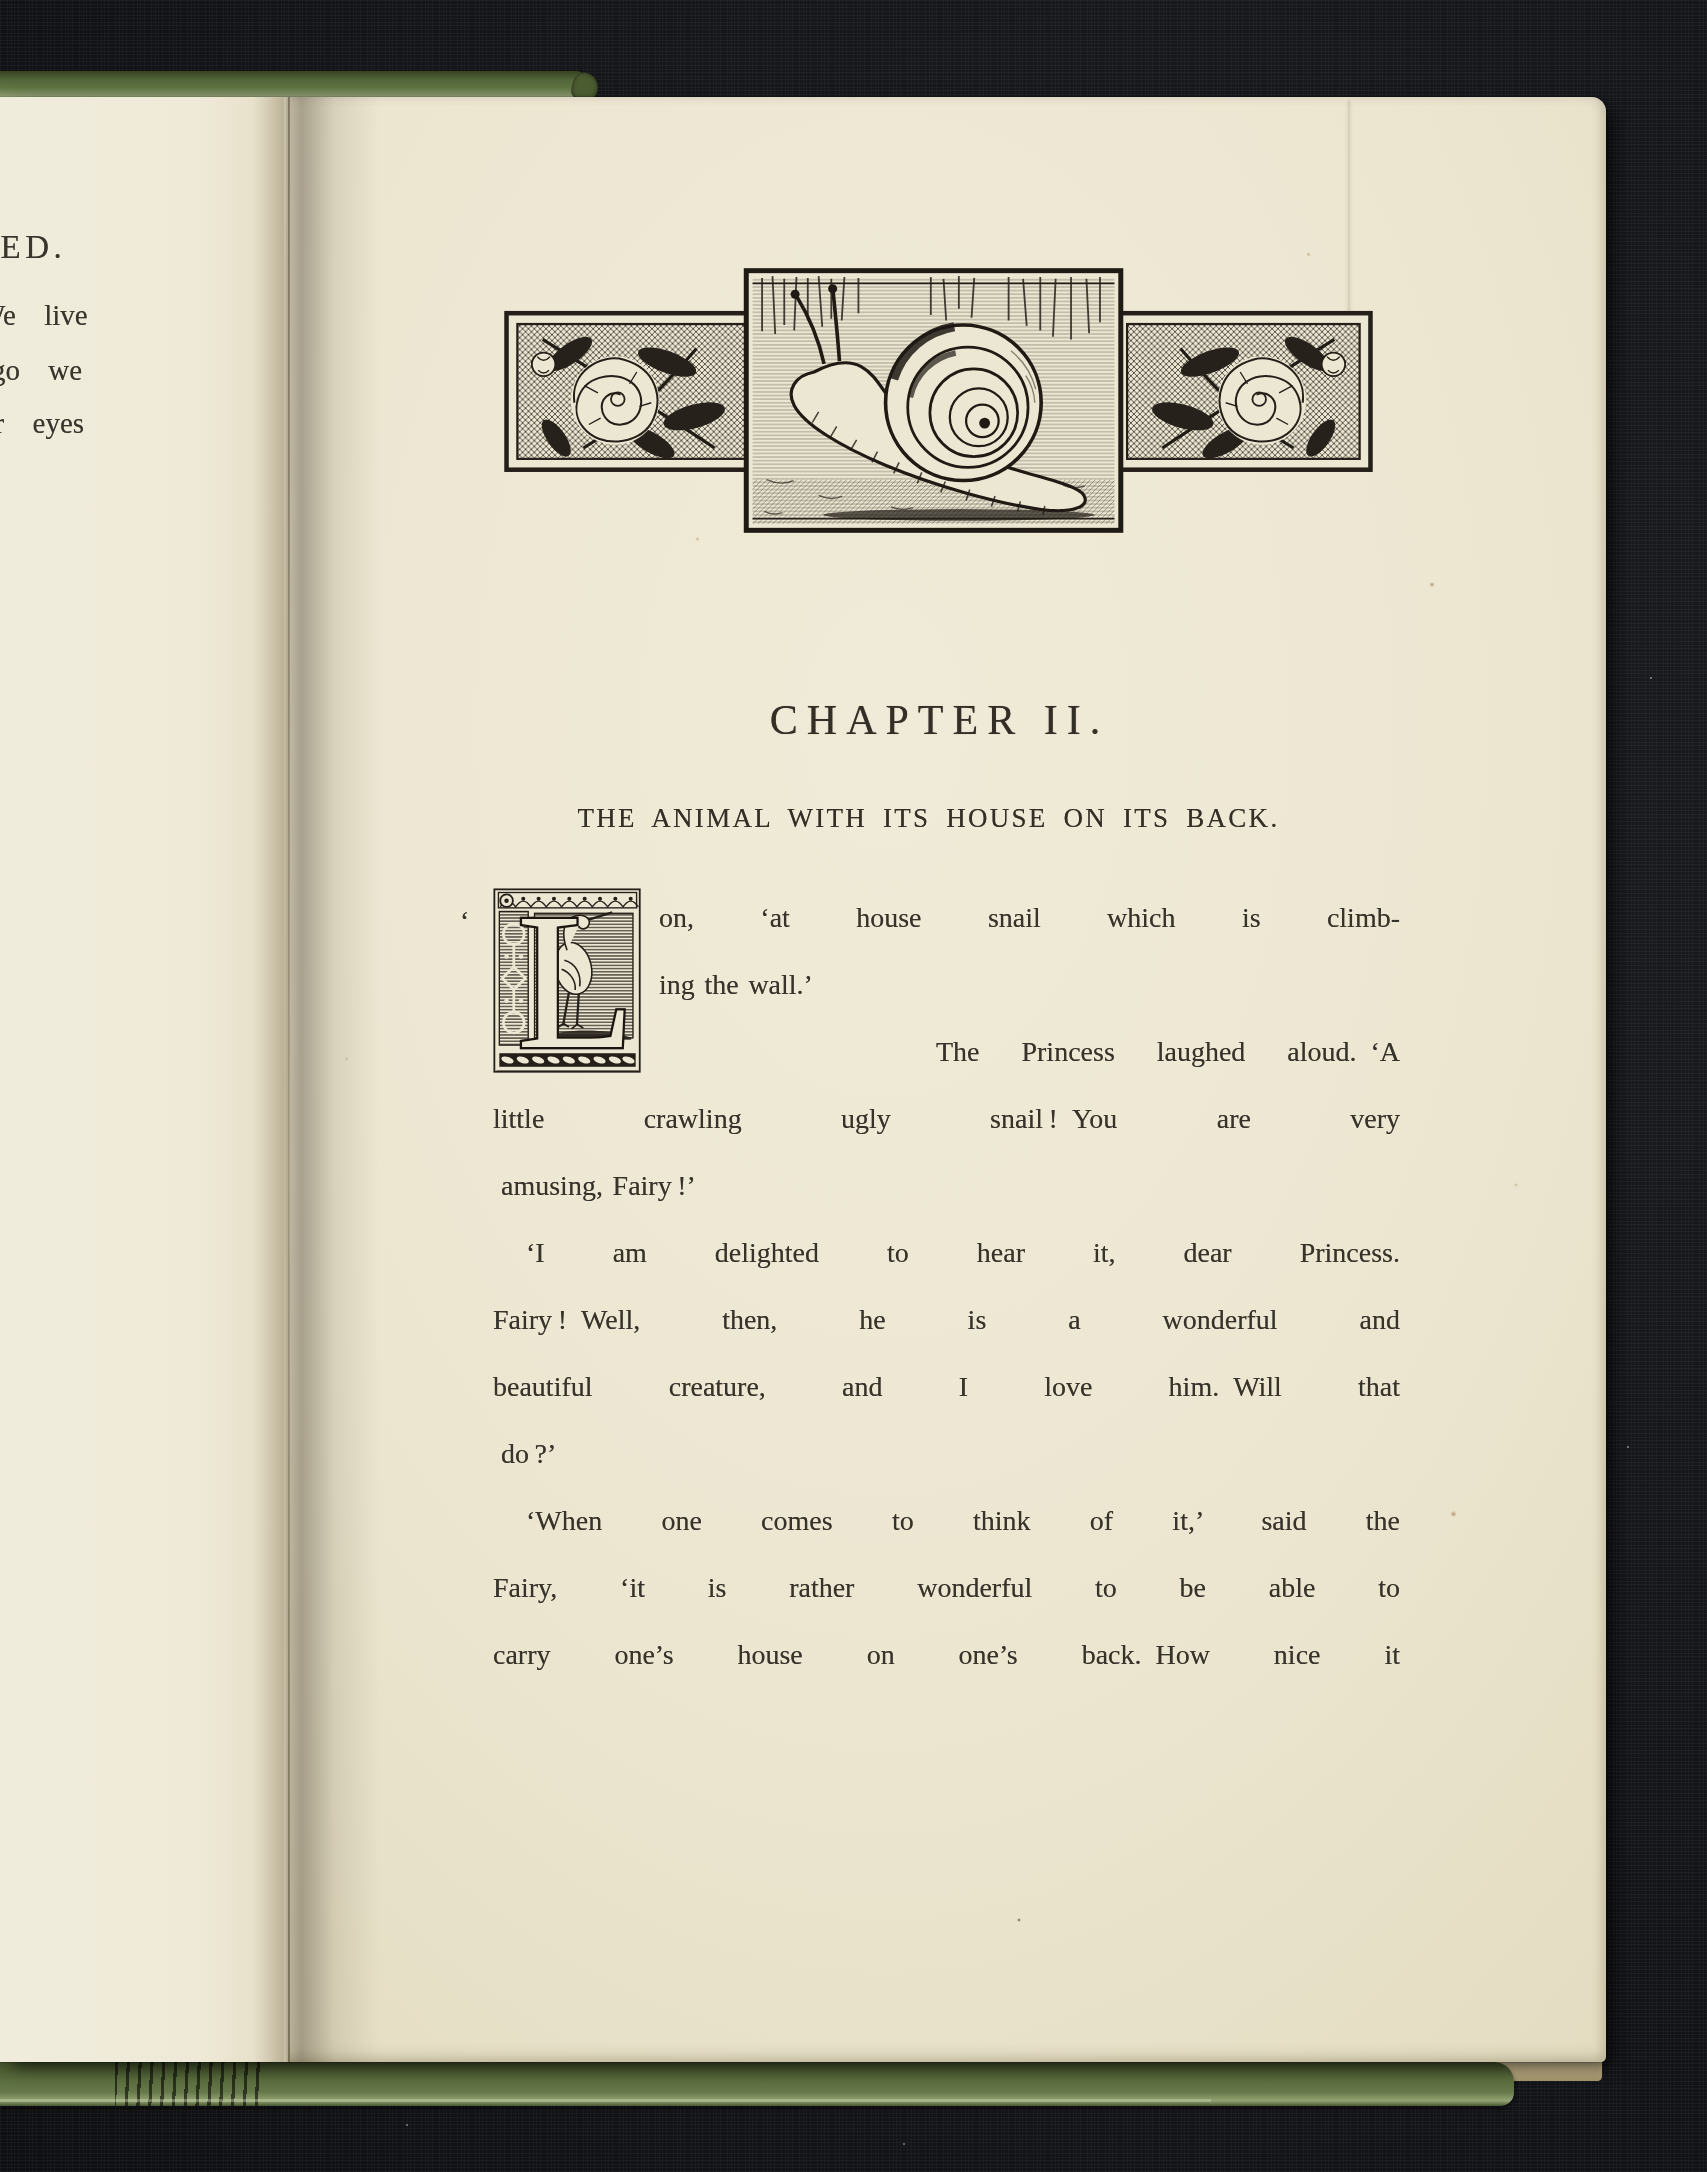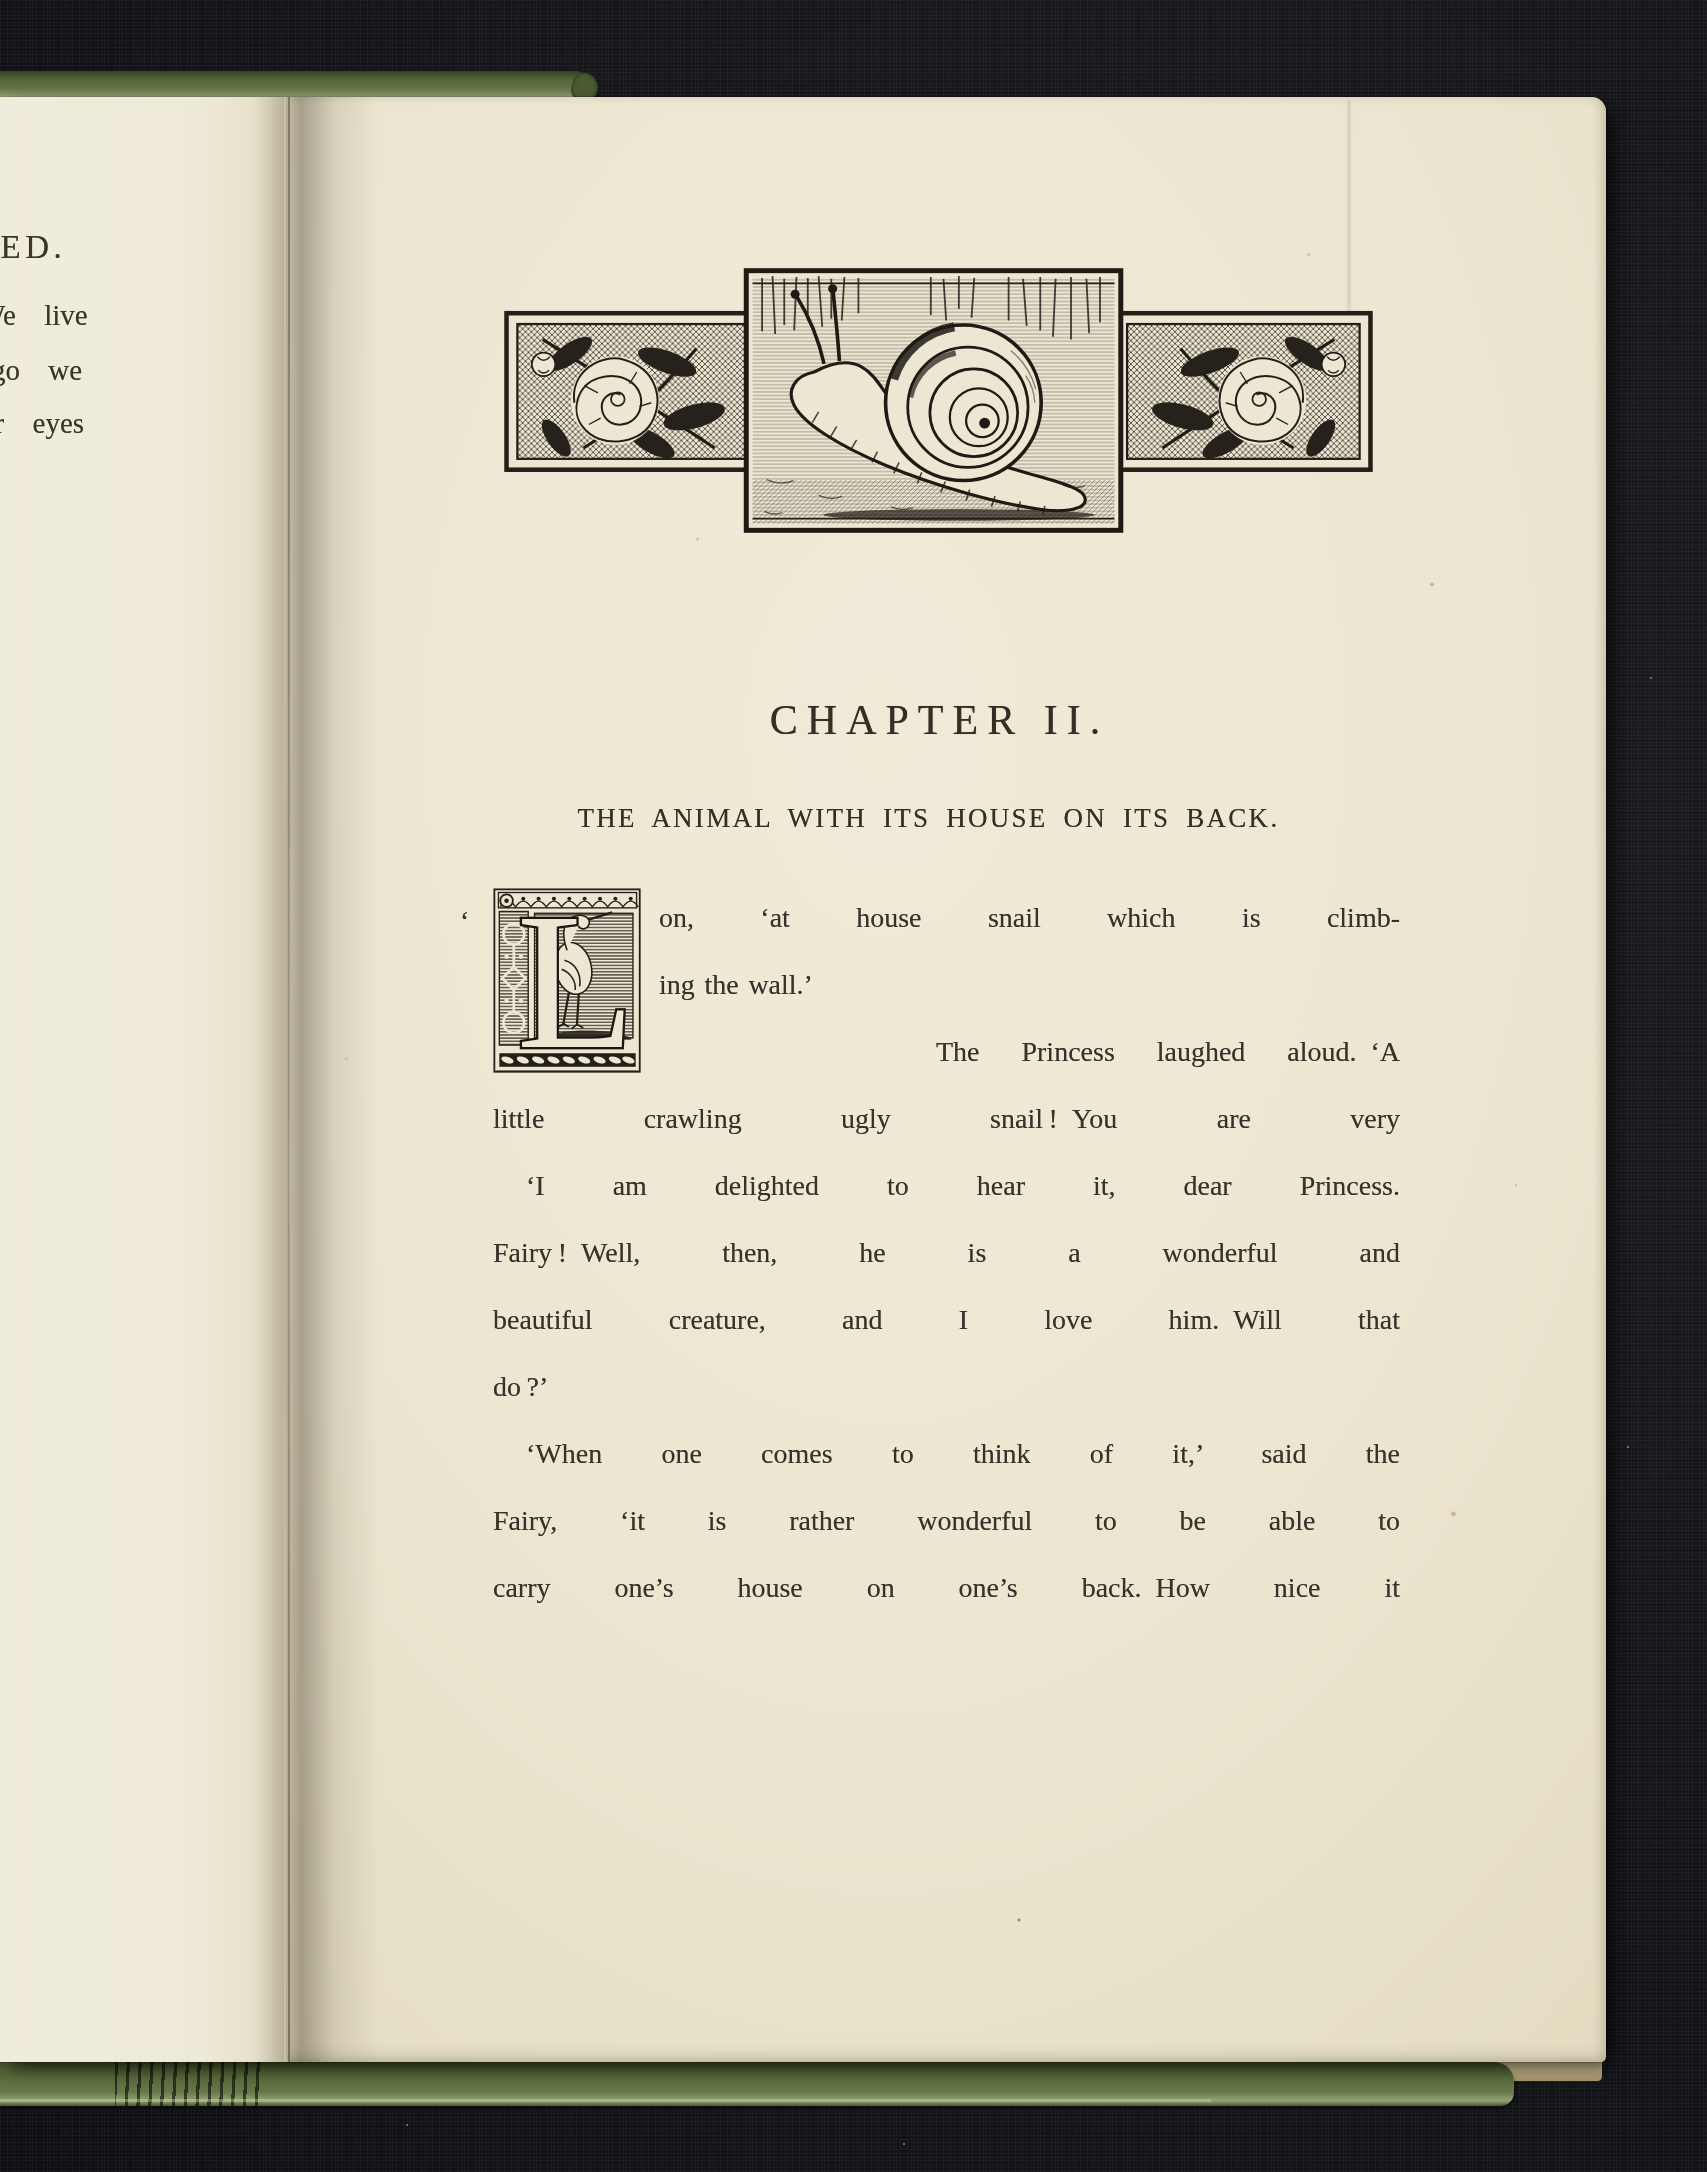--- a/index.html
+++ b/index.html
@@ -57,21 +57,21 @@
     text-shadow:0 0 0.7px rgba(45,40,30,.6);}
   .subtitle{position:absolute;left:475px;top:708px;width:907px;text-align:center;
     font-size:27px;line-height:1;letter-spacing:2.3px;word-spacing:6.8px;color:#332e26;
     text-shadow:0 0 0.5px rgba(45,40,30,.6);}
   .bodytext{position:absolute;left:493px;top:787px;width:907px;
     font-size:28px;line-height:67px;color:#37322a;word-spacing:2.7px;
     text-shadow:0 0 0.5px rgba(52,46,36,.55);}
   .dropcap{float:left;width:149px;height:186px;margin:3.6px 17px 0 0;position:relative;}
   .oq{position:absolute;left:-33px;top:2.7px;font-size:28px;color:#37322a;}
   .bl{text-align:justify;text-align-last:justify;}
-  .bl.end{text-align-last:left;}
+  .bl.end{text-align-last:left;padding-left:8px;}
   .ind{text-indent:33px;}
   .ind2{text-indent:277px;}
 
   .fox{position:absolute;border-radius:50%;pointer-events:none;}
   .dust{position:absolute;border-radius:50%;background:rgba(225,225,215,.55);pointer-events:none;}
 </style>
 </head>
 <body>
 
 <div id="stage">
@@ -220,20 +220,21 @@
           <circle cx="30" cy="28" r="14" fill="#ece7d2" stroke="#241f19" stroke-width="4"></circle>
           <circle cx="30" cy="28" r="5" fill="#241f19"></circle>
         </svg>
       </div>
 
       <div class="bl">on, ‘at house snail which is climb-</div>
       <div class="bl end">ing the wall.’</div>
 
       <div class="bl ind2">The Princess laughed aloud. ‘A</div>
       <div class="bl">little crawling ugly snail ! You are very</div>
+      <div class="bl end">amusing, Fairy !’</div>
 
       <div class="bl ind">‘I am delighted to hear it, dear Princess.</div>
 
       <div class="bl">Fairy ! Well, then, he is a wonderful and</div>
       <div class="bl">beautiful creature, and I love him. Will that</div>
       <div class="bl end">do ?’</div>
 
       <div class="bl ind">‘When one comes to think of it,’ said the</div>
       <div class="bl">Fairy, ‘it is rather wonderful to be able to</div>
       <div class="bl">carry one’s house on one’s back. How nice it</div>

